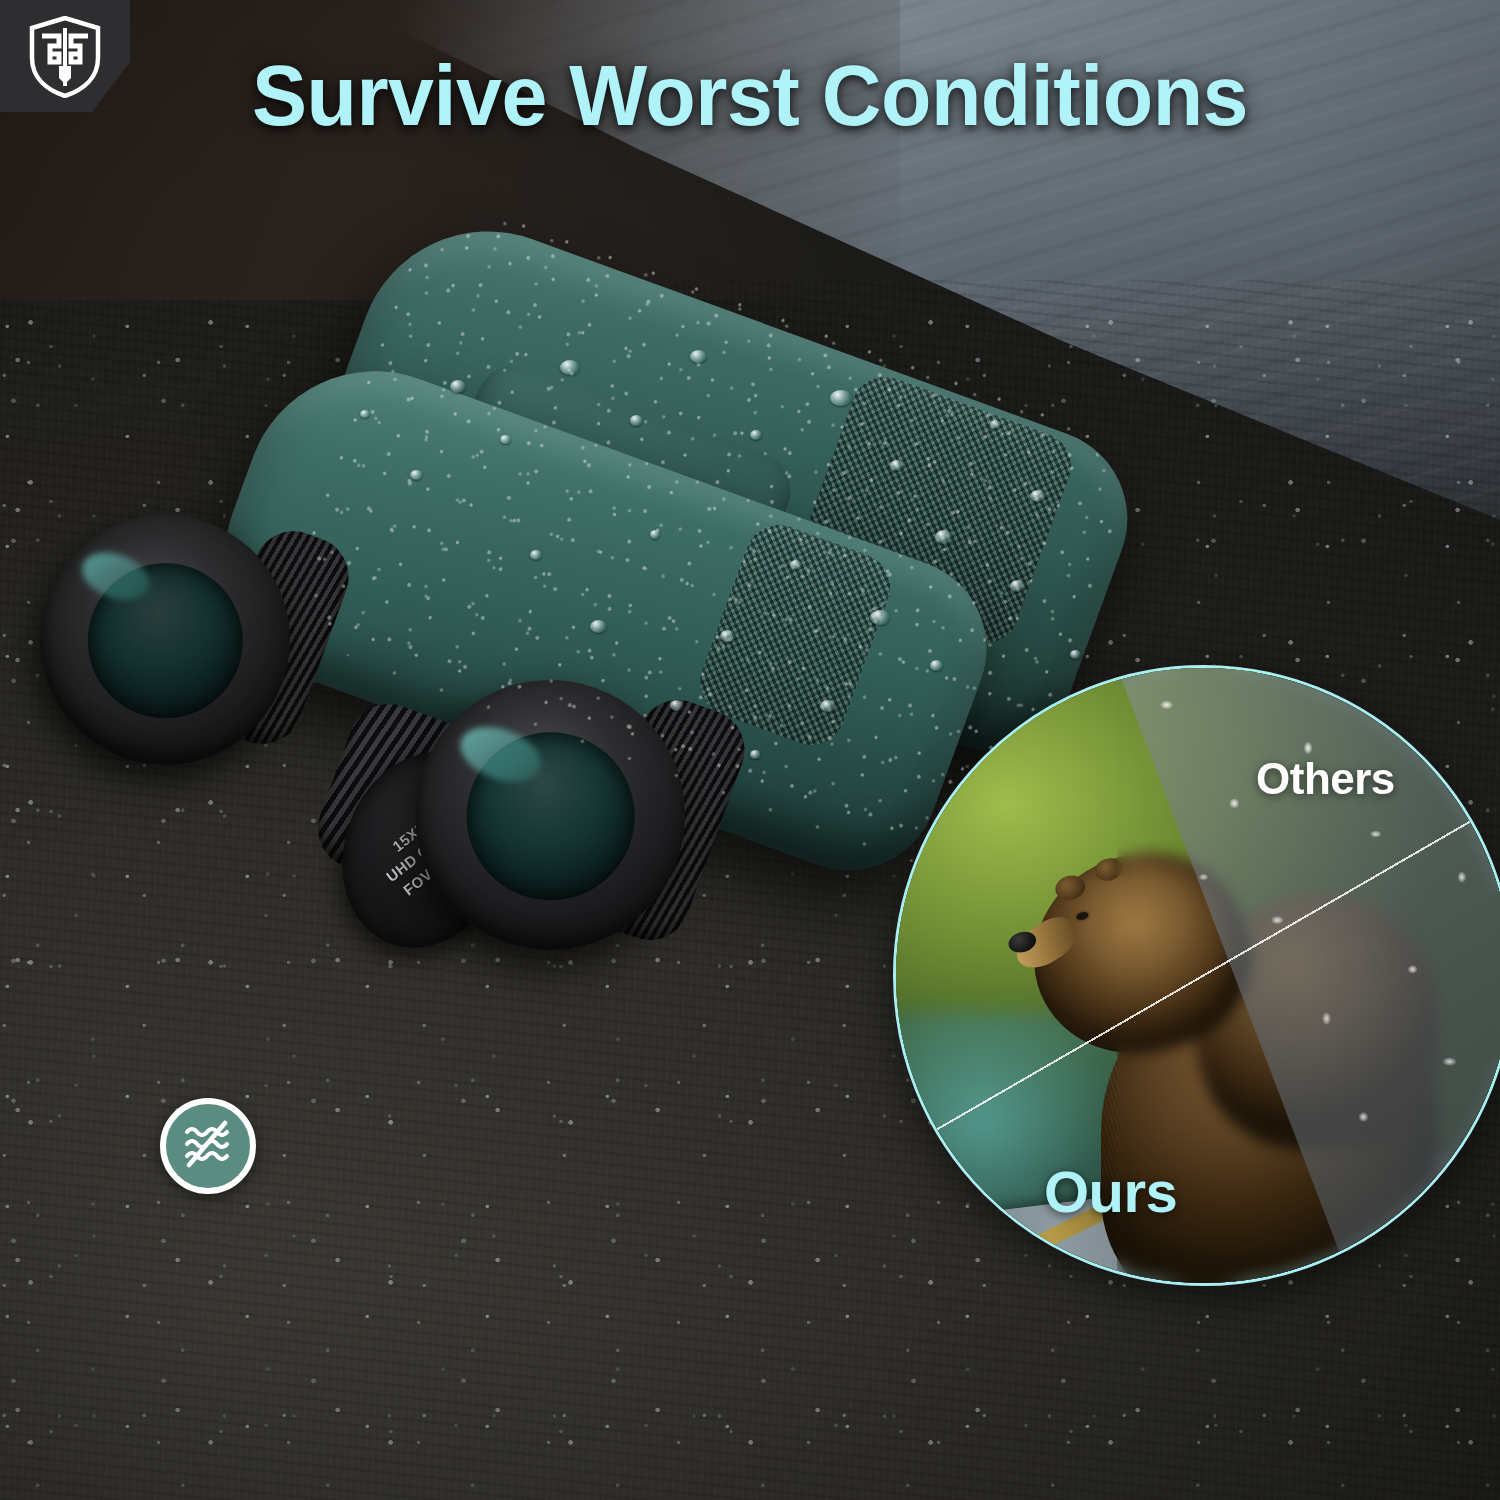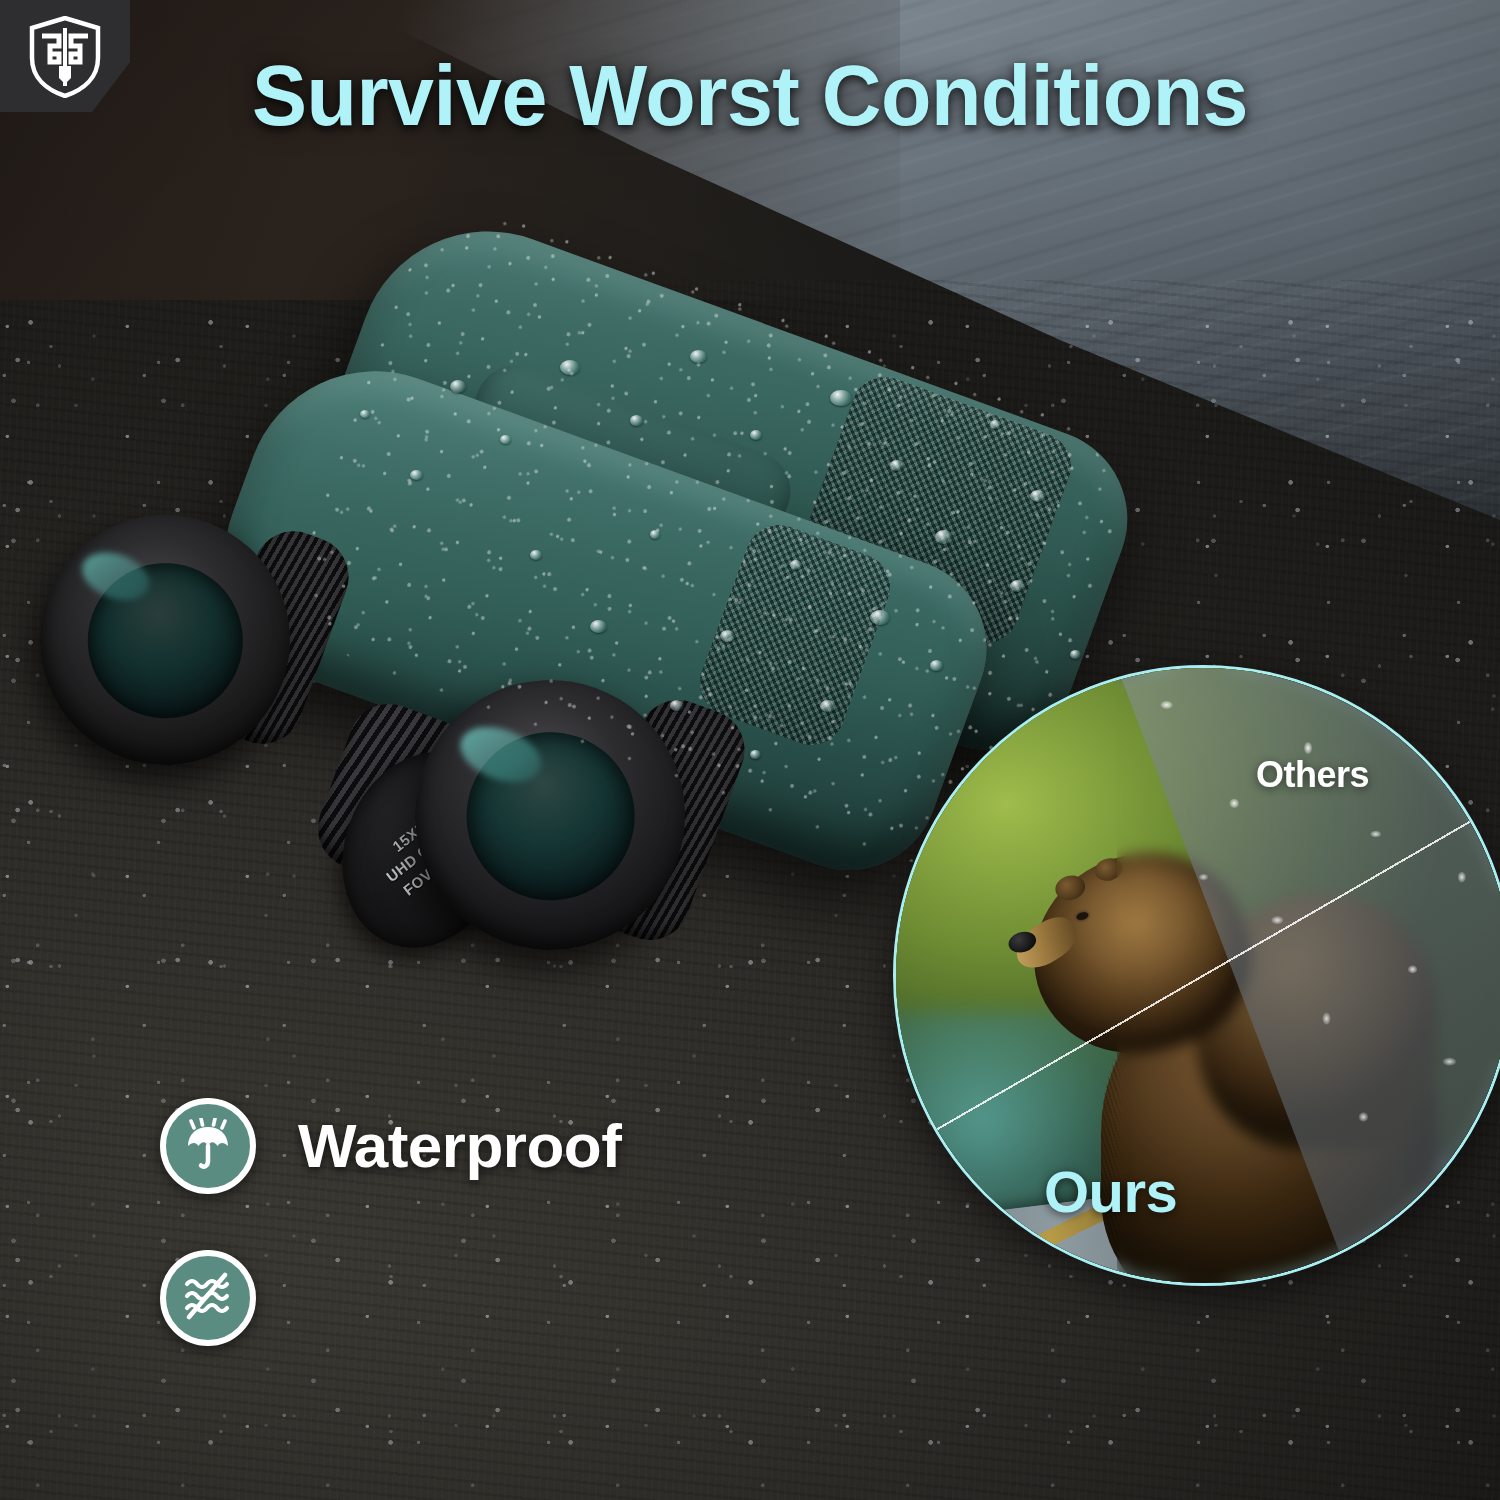--- a/index.html
+++ b/index.html
@@ -343,21 +343,21 @@
       radial-gradient(ellipse 6px 6px at 41% 17%, rgba(255,255,255,.74) 0%, rgba(255,255,255,.22) 55%, transparent 72%);
   }
   
   .split-line{
     position:absolute;left:0;top:0;width:100%;height:100%;
     background:linear-gradient(150deg, transparent calc(50% - 1px), rgba(255,255,255,.85) calc(50% - 1px), rgba(255,255,255,.85) calc(50% + 1px), transparent calc(50% + 1px));
     pointer-events:none;
   }
   .label-others{
     position:absolute;left:360px;top:86px;
-    color:#ffffff;font-size:36px;font-weight:700;letter-spacing:-0.5px;
+    color:#ffffff;font-size:44px;font-weight:700;letter-spacing:-0.5px;
     text-shadow:0 2px 10px rgba(0,0,0,.55);
   }
   .label-ours{
     position:absolute;left:148px;top:490px;
     font-size:58px;font-weight:700;letter-spacing:-0.5px;
     text-shadow:0 2px 10px rgba(0,0,0,.65);
   }
 
   
   .brand-bar{
@@ -453,33 +453,20 @@
       <path d="M14 20 L31 20 L31 30 L22 30 L22 46 L31 46 L31 38 L24 38" fill="none" stroke="#ffffff" stroke-width="5" stroke-linejoin="miter"></path>
       <path d="M60 20 L43 20 L43 30 L52 30 L52 46 L43 46 L43 38 L50 38" fill="none" stroke="#ffffff" stroke-width="5" stroke-linejoin="miter"></path>
       <path d="M31 50 L43 50 L43 62 L37 68 L31 62 Z" fill="#ffffff"></path>
     </svg>
   </div>
 
   <div class="headline" style="color:#AFF2F7;">Survive Worst Conditions</div>
 
   <div class="features">
 
-    <div class="feature">
-      <div class="feature-icon">
-        <svg width="56" height="56" viewBox="0 0 56 56">
-          <path d="M8 28 C8 16 17 9 28 9 C39 9 48 16 48 28 C44 24 40 24 37.5 28 C34 23 30.5 23 28 28 C25.5 23 22 23 18.5 28 C16 24 12 24 8 28 Z" fill="#ffffff"></path>
-          <path d="M28 28 L28 43 C28 48 24 50 21 47.5" fill="none" stroke="#ffffff" stroke-width="4.5" stroke-linecap="round"></path>
-          <path d="M14 10 L11 3" stroke="#ffffff" stroke-width="3.6" stroke-linecap="round"></path>
-          <path d="M22.5 7 L21 0.5" stroke="#ffffff" stroke-width="3.6" stroke-linecap="round"></path>
-          <path d="M33.5 7 L35 0.5" stroke="#ffffff" stroke-width="3.6" stroke-linecap="round"></path>
-          <path d="M42 10 L45 3" stroke="#ffffff" stroke-width="3.6" stroke-linecap="round"></path>
-        </svg>
-      </div>
-      <div class="feature-label">Waterproof</div>
-    </div>
 
     <div class="feature">
       <div class="feature-icon">
         <svg width="58" height="58" viewBox="0 0 58 58">
           <path d="M8 15 q5 -6 10 0 q5 6 10 0 q5 -6 10 0 q5 6 10 0" fill="none" stroke="#ffffff" stroke-width="4.2" stroke-linecap="round"></path>
           <path d="M8 27 q5 -6 10 0 q5 6 10 0 q5 -6 10 0 q5 6 10 0" fill="none" stroke="#ffffff" stroke-width="4.2" stroke-linecap="round"></path>
           <path d="M8 39 q5 -6 10 0 q5 6 10 0 q5 -6 10 0 q5 6 10 0" fill="none" stroke="#ffffff" stroke-width="4.2" stroke-linecap="round"></path>
           <path d="M46 6 L10 48" stroke="#ffffff" stroke-width="4.6" stroke-linecap="round"></path>
         </svg>
       </div>

